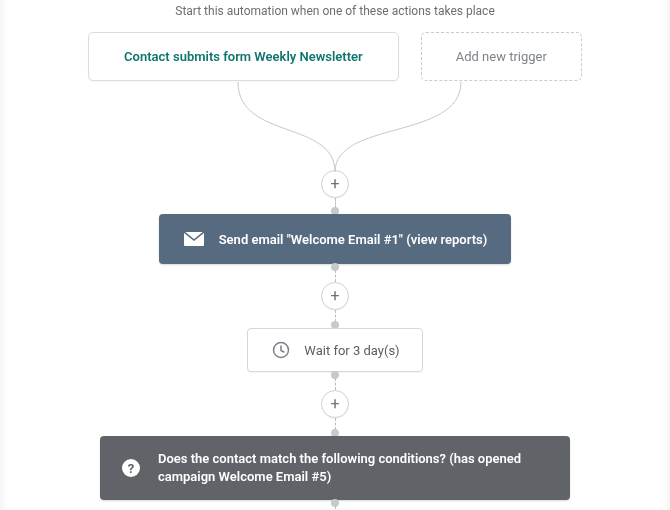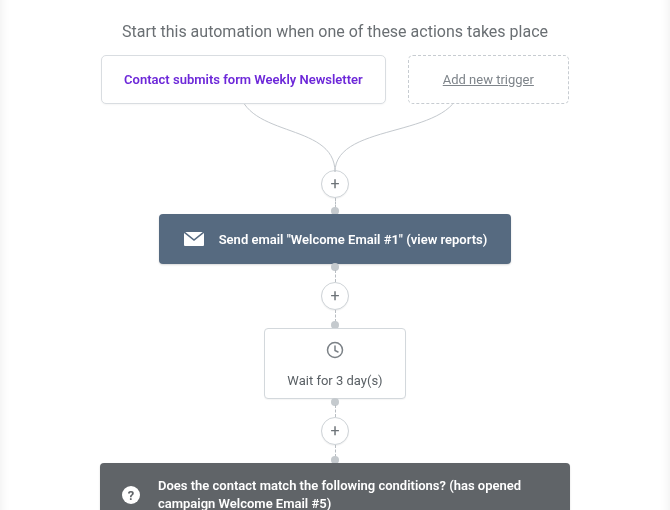--- a/index.html
+++ b/index.html
@@ -16,54 +16,53 @@
     top: 0; bottom: 0;
     width: 25px;
     pointer-events: none;
   }
   .shadow-left { left: 0; box-shadow: inset 12px 0 10px -10px rgba(0,0,0,0.06); }
   .shadow-right { right: 0; box-shadow: inset -12px 0 10px -10px rgba(0,0,0,0.06); }
 
   .header-text {
     text-align: center;
     color: #6a6f73;
-    font-size: 16px;
-    padding-top: 22px;
+    font-size: 12px;
+    padding-top: 4px;
     position: relative;
     z-index: 2;
   }
 
   .triggers-row {
     display: flex;
     justify-content: center;
     gap: 22px;
     margin-top: 14px;
     position: relative;
     z-index: 2;
   }
 
   .trigger-box {
     background: #fff;
     border: 1px solid #d9dde1;
     border-radius: 5px;
-    padding: 16px 22px;
+    padding: 16px 35px;
     font-size: 13px;
     font-weight: 600;
-    color: #6d28d9;
+    color: #0f766e;
     box-shadow: 0 1px 2px rgba(0,0,0,0.04);
   }
   .trigger-add {
     background: #fff;
     border: 1.5px dashed #c7ccd1;
     border-radius: 5px;
     padding: 16px 34px;
     font-size: 13px;
     color: #7e848a;
     cursor: pointer;
-    text-decoration: underline;
   }
 
   svg.connector {
     position: absolute;
     left: 0; top: 0;
     width: 670px;
     height: 200px;
     z-index: 1;
     pointer-events: none;
   }
@@ -125,21 +124,20 @@
     background: #fff;
     border: 1px solid #d3d8dc;
     border-radius: 4px;
     padding: 10px 22px;
     display: flex;
     align-items: center;
     gap: 12px;
     color: #5a6065;
     font-size: 13px;
     box-shadow: 0 1px 1px rgba(0,0,0,0.04);
-    flex-direction: column;
   }
 
   .node-condition {
     background: #606468;
     color: #fff;
     border-radius: 4px;
     padding: 14px 20px;
     display: flex;
     align-items: center;
     gap: 16px;

